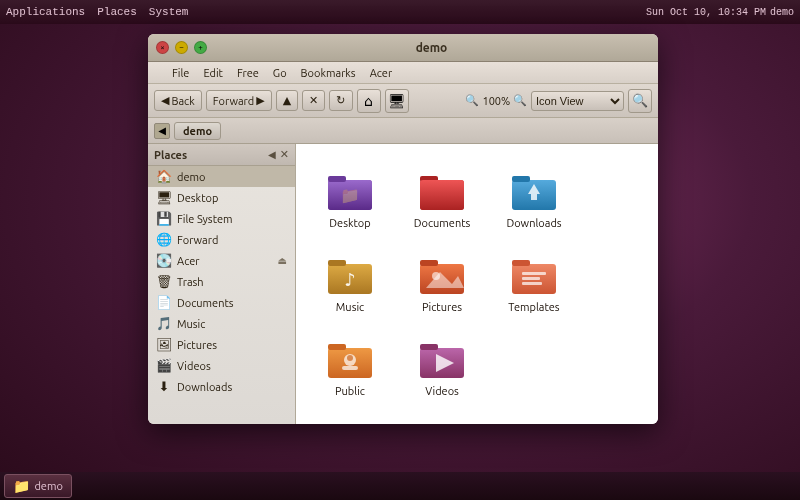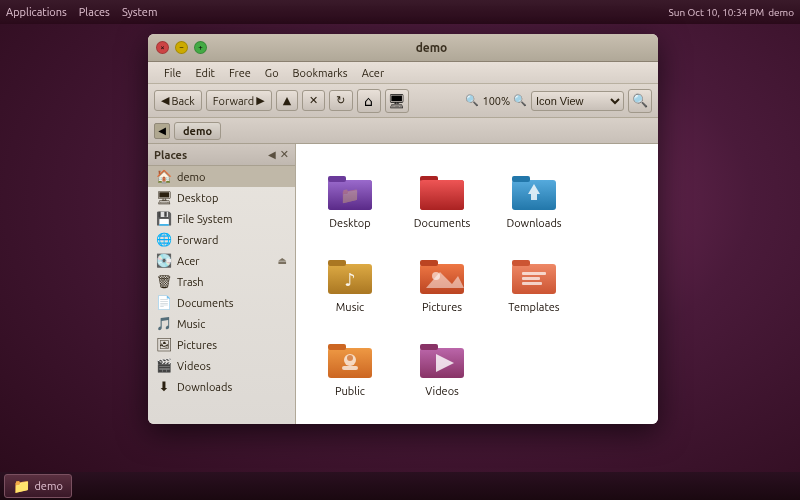--- a/index.html
+++ b/index.html
@@ -17,20 +17,21 @@
     .top-bar {
       width: 100%;
       height: 24px;
       background: linear-gradient(to bottom, #3a1a2a, #2a0a1a);
       display: flex;
       align-items: center;
       justify-content: space-between;
       padding: 0 6px;
       color: #e0c0d0;
       font-size: 11px;
+      font-family: Liberation Mono, monospace;
     }
     .top-bar-left { display: flex; gap: 12px; }
     .top-bar-left span { cursor: pointer; }
     .top-bar-right { display: flex; align-items: center; gap: 4px; font-size: 10px; }
 
     
     .window {
       position: absolute;
       top: 34px;
       left: 148px;
@@ -72,21 +73,21 @@
       font-weight: bold;
       color: #3a3020;
     }
 
     
     .menu-bar {
       height: 22px;
       background: linear-gradient(to bottom, #e8e0d8, #d8d0c8);
       display: flex;
       align-items: center;
-      padding: 0 10px;
+      padding: 0 18px;
       border-bottom: 1px solid #b8b0a0;
       gap: 2px;
     }
     .menu-item {
       padding: 2px 6px;
       cursor: pointer;
       border-radius: 2px;
       color: #2a2010;
       font-size: 11px;
     }

